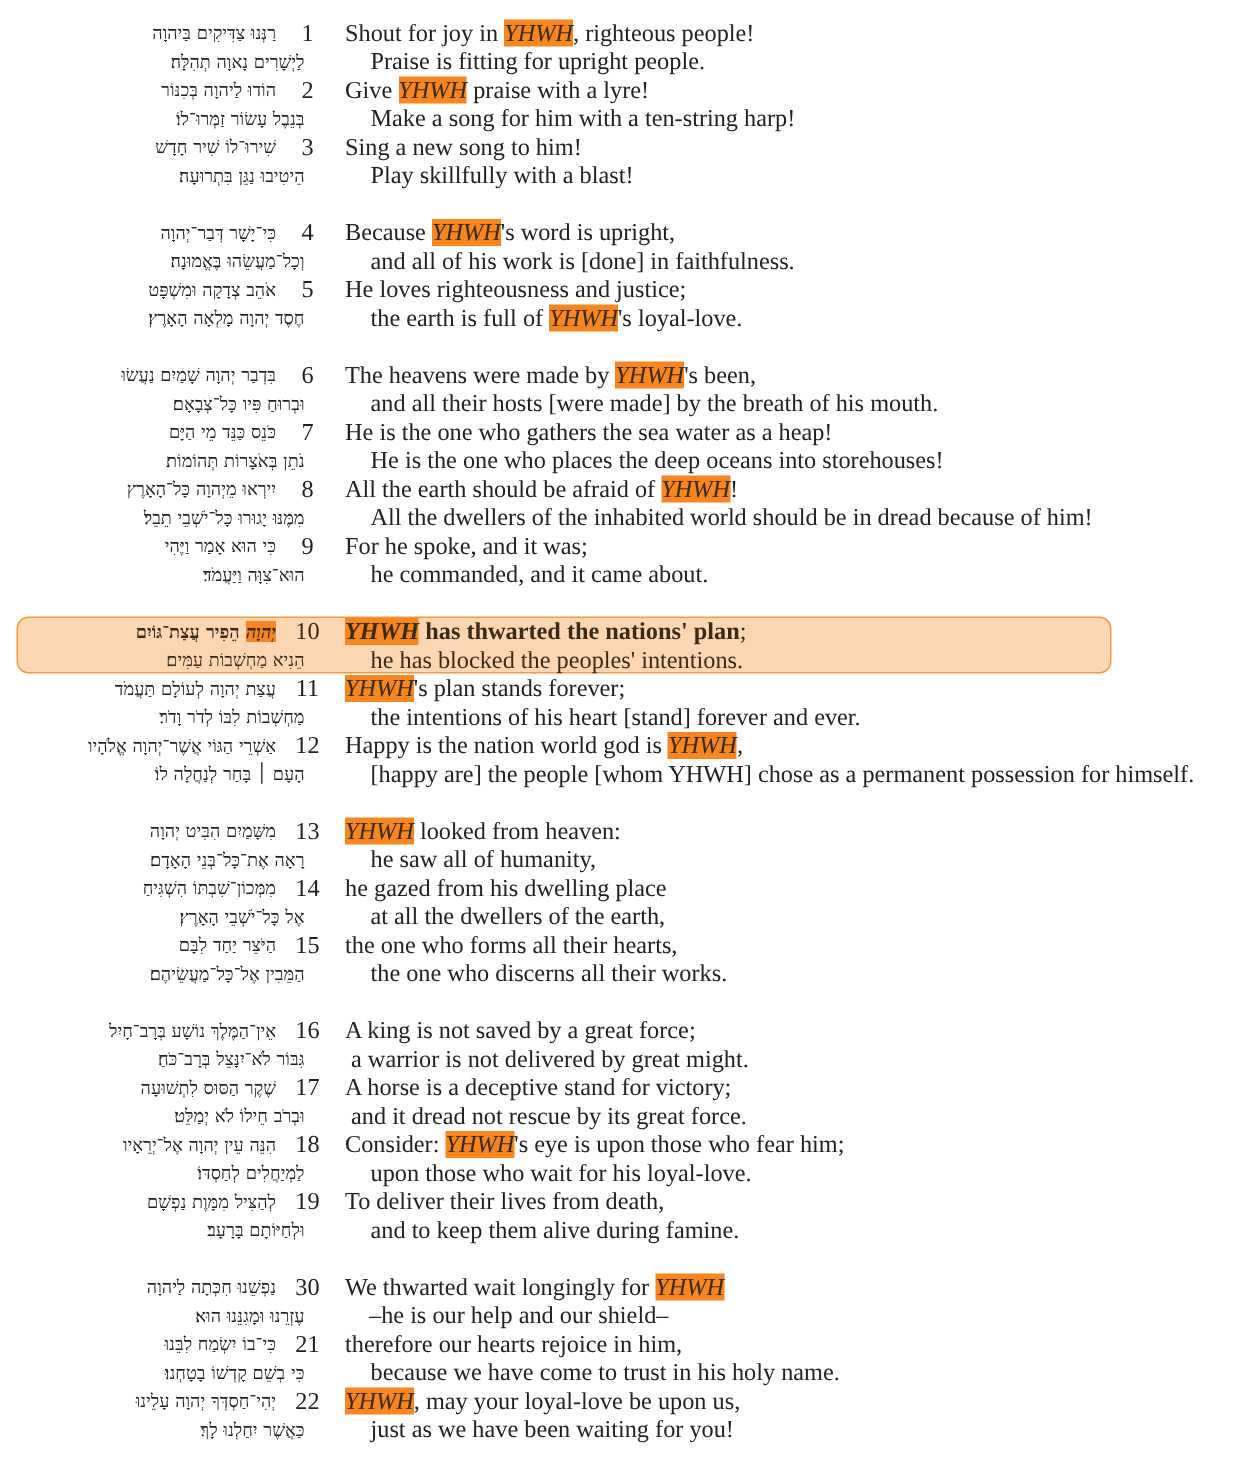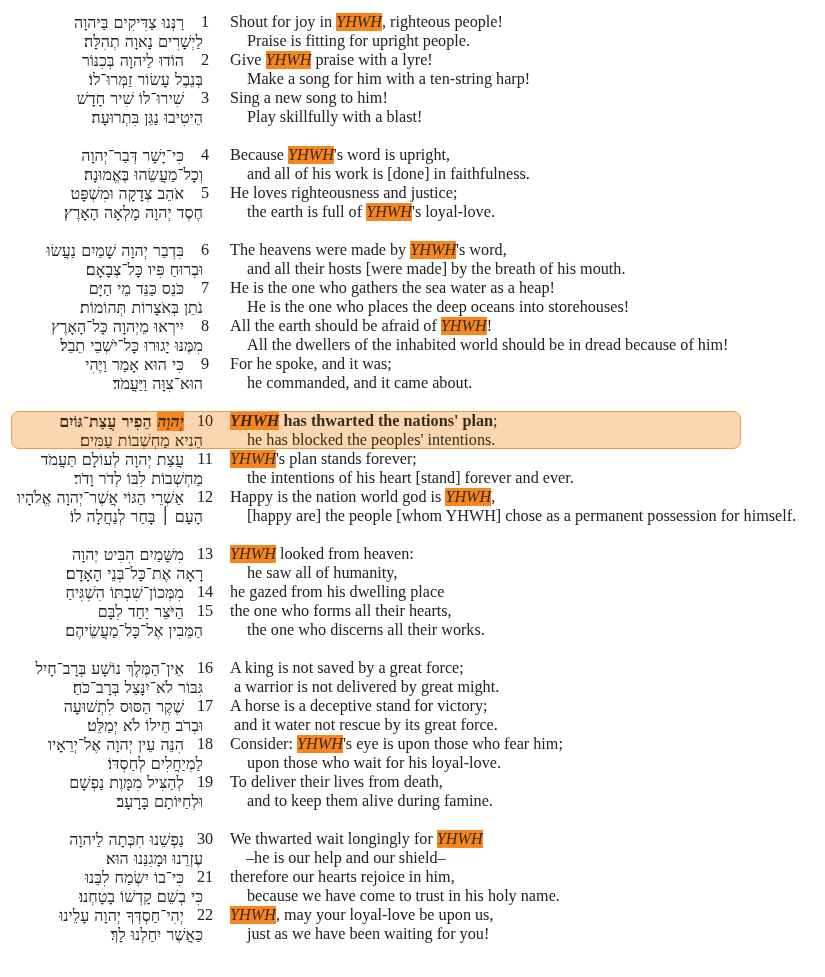--- a/index.html
+++ b/index.html
@@ -6,21 +6,21 @@
     body {
       width: 825px; height: 977px; position: relative; overflow: hidden;
       font-family: "Liberation Serif", "DejaVu Serif", serif;
       color: #222222;
     }
     .doc { position: absolute; left: 0; top: 13px; width: 825px; }
     .stanza { margin-bottom: 19px; position: relative; }
     .row { position: relative; height: 19px; line-height: 19px; font-size: 16.2px; white-space: nowrap; }
     .heb {
       position: absolute; right: 641px; top: 0; direction: rtl; text-align: right;
-      font-family: "DejaVu Serif", "Liberation Serif", serif; font-size: 16px;
+      font-family: "DejaVu Serif", "Liberation Serif", serif; font-size: 12px;
       line-height: 19px;
     }
     .heb.cont { right: 622px; }
     .num { position: absolute; left: 192px; width: 26px; text-align: center; top: 0; }
     .eng { position: absolute; left: 230px; top: 0; }
     .hl { background: #f7861f; color: #3a2a1a; font-style: italic; }
     .bold { font-weight: bold; }
     .focus-box {
       position: absolute; left: 11px; top: -1px; width: 730px; height: 38px;
       background: #fcd6b0; border: 1.5px solid #f29a3f; border-radius: 8px;
@@ -83,21 +83,21 @@
       <div class="row">
         <span class="heb cont">חֶסֶד יְהוָה מָלְאָה הָאָרֶץ׃</span>
         <span class="num"></span>
         <span class="eng" style="left: 247px;"><span>the earth is full of </span><span class="hl" style="background: rgb(247, 134, 31);">YHWH</span><span>'s loyal-love.</span></span>
       </div>
     </div>
     <div class="stanza">
       <div class="row">
         <span class="heb">בִּדְבַר יְהוָה שָׁמַיִם נַעֲשׂוּ</span>
         <span class="num">6</span>
-        <span class="eng"><span>The heavens were made by </span><span class="hl" style="background: rgb(247, 134, 31);">YHWH</span><span>'s word,</span></span>
+        <span class="eng"><span>The heavens were made by </span><span class="hl" style="background: rgb(247, 134, 31);">YHWH</span><span>'s been,</span></span>
       </div>
       <div class="row">
         <span class="heb cont">וּבְרוּחַ פִּיו כָּל־צְבָאָם׃</span>
         <span class="num"></span>
         <span class="eng" style="left: 247px;"><span>and all their hosts [were made] by the breath of his mouth.</span></span>
       </div>
       <div class="row">
         <span class="heb">כֹּנֵס כַּנֵּד מֵי הַיָּם</span>
         <span class="num">7</span>
         <span class="eng"><span>He is the one who gathers the sea water as a heap!</span></span>
@@ -173,20 +173,25 @@
         <span class="heb cont">רָאָה אֶת־כָּל־בְּנֵי הָאָדָם׃</span>
         <span class="num"></span>
         <span class="eng" style="left: 247px;"><span>he saw all of humanity,</span></span>
       </div>
       <div class="row">
         <span class="heb">מִמְּכוֹן־שִׁבְתּוֹ הִשְׁגִּיחַ</span>
         <span class="num">14</span>
         <span class="eng"><span>he gazed from his dwelling place</span></span>
       </div>
       <div class="row">
+        <span class="heb cont">אֶל כָּל־יֹשְׁבֵי הָאָרֶץ׃</span>
+        <span class="num"></span>
+        <span class="eng" style="left: 247px;"><span>at all the dwellers of the earth,</span></span>
+      </div>
+      <div class="row">
         <span class="heb">הַיֹּצֵר יַחַד לִבָּם</span>
         <span class="num">15</span>
         <span class="eng"><span>the one who forms all their hearts,</span></span>
       </div>
       <div class="row">
         <span class="heb cont">הַמֵּבִין אֶל־כָּל־מַעֲשֵׂיהֶם׃</span>
         <span class="num"></span>
         <span class="eng" style="left: 247px;"><span>the one who discerns all their works.</span></span>
       </div>
     </div>
@@ -202,21 +207,21 @@
         <span class="eng" style="left: 234px;"><span>a warrior is not delivered by great might.</span></span>
       </div>
       <div class="row">
         <span class="heb">שֶׁקֶר הַסּוּס לִתְשׁוּעָה</span>
         <span class="num">17</span>
         <span class="eng"><span>A horse is a deceptive stand for victory;</span></span>
       </div>
       <div class="row">
         <span class="heb cont">וּבְרֹב חֵילוֹ לֹא יְמַלֵּט׃</span>
         <span class="num"></span>
-        <span class="eng" style="left: 234px;"><span>and it water not rescue by its great force.</span></span>
+        <span class="eng" style="left: 234px;"><span>and it dread not rescue by its great force.</span></span>
       </div>
       <div class="row">
         <span class="heb">הִנֵּה עֵין יְהוָה אֶל־יְרֵאָיו</span>
         <span class="num">18</span>
         <span class="eng"><span>Consider: </span><span class="hl" style="background: rgb(247, 134, 31);">YHWH</span><span>'s eye is upon those who fear him;</span></span>
       </div>
       <div class="row">
         <span class="heb cont">לַמְיַחֲלִים לְחַסְדּוֹ׃</span>
         <span class="num"></span>
         <span class="eng" style="left: 247px;"><span>upon those who wait for his loyal-love.</span></span>

